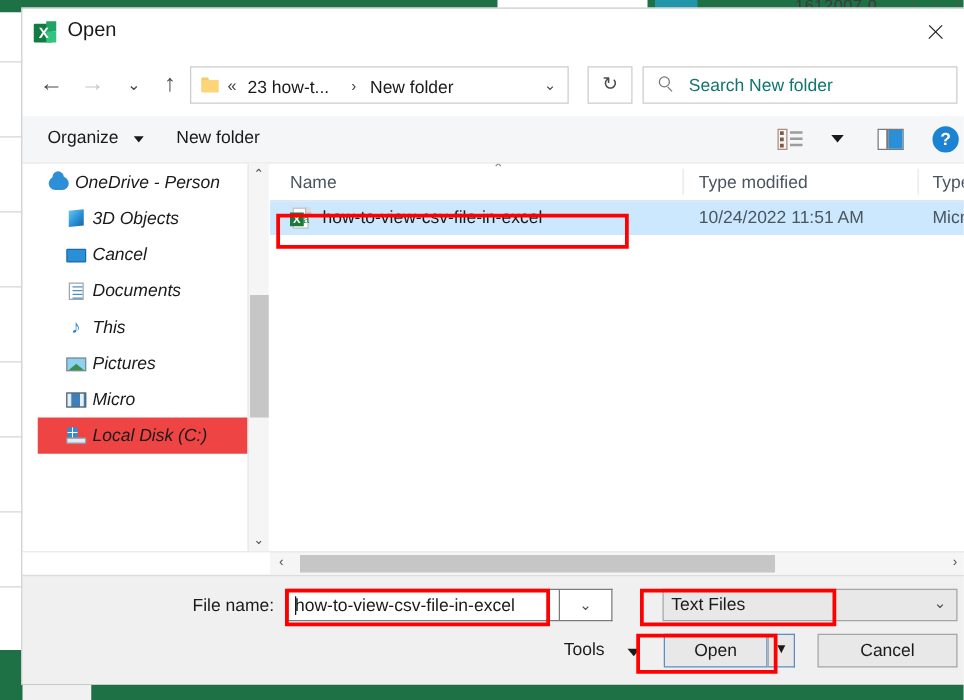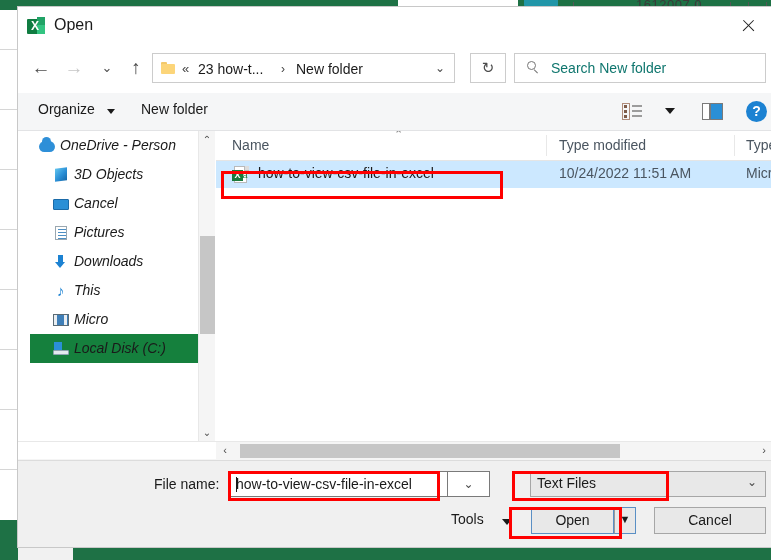--- a/index.html
+++ b/index.html
@@ -375,21 +375,21 @@
     height: 29px;
     padding-left: 30px;
     font-size: 14px;
     color: #1a1a1a;
     line-height: 29px;
     white-space: nowrap;
     cursor: default;
     box-sizing: border-box;
   }
   .side-item.indent { padding-left: 44px; }
-  .side-item.selected { background: #15803d; }
+  .side-item.selected { background: #ef4444; }
   .side-ico {
     position: absolute;
     top: 7px;
     width: 16px; height: 16px;
   }
   .side-item .side-ico { left: 9px; }
   .side-item.indent .side-ico { left: 23px; }
 
   
   .ic-cloud { background:#2e8fd8; border-radius: 8px 8px 7px 7px; height:11px; top:10px; }
@@ -809,34 +809,33 @@
         <div class="side-item indent">
           <span class="side-ico">
               <span class="ic-desktop"></span>
             </span>
           <span>Cancel</span>
         </div>
         <div class="side-item indent">
           <span class="side-ico">
               <span class="ic-docs"></span>
             </span>
-          <span>Pictures</span>
-        </div>
-        <div class="side-item indent">
-          <span class="side-ico">
-            <span class="ic-dl-arrow"></span>
-              <span class="ic-dl-head"></span>
-          </span>
-          <span>Downloads</span>
+          <span>Documents</span>
         </div>
         <div class="side-item indent">
           <span class="side-ico">
               <span class="ic-music">♪</span>
             </span>
           <span>This</span>
+        </div>
+        <div class="side-item indent">
+          <span class="side-ico">
+              <span class="ic-pics"></span>
+            </span>
+          <span>Pictures</span>
         </div>
         <div class="side-item indent">
           <span class="side-ico">
               <span class="ic-vid"></span>
             </span>
           <span>Micro</span>
         </div>
         <div class="side-item indent selected">
           <span class="side-ico">
             <span class="ic-disk-win"></span>

